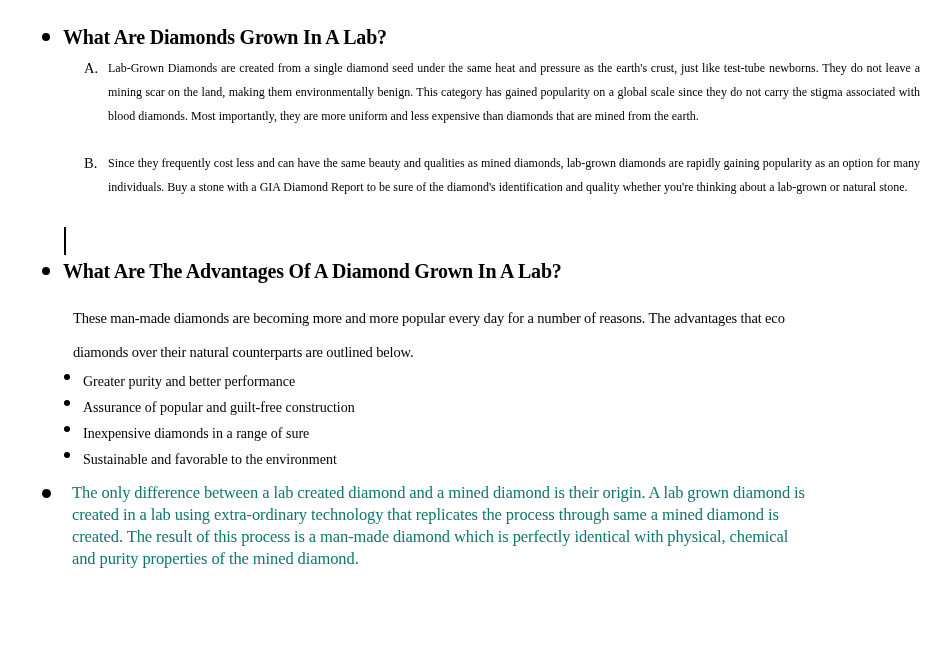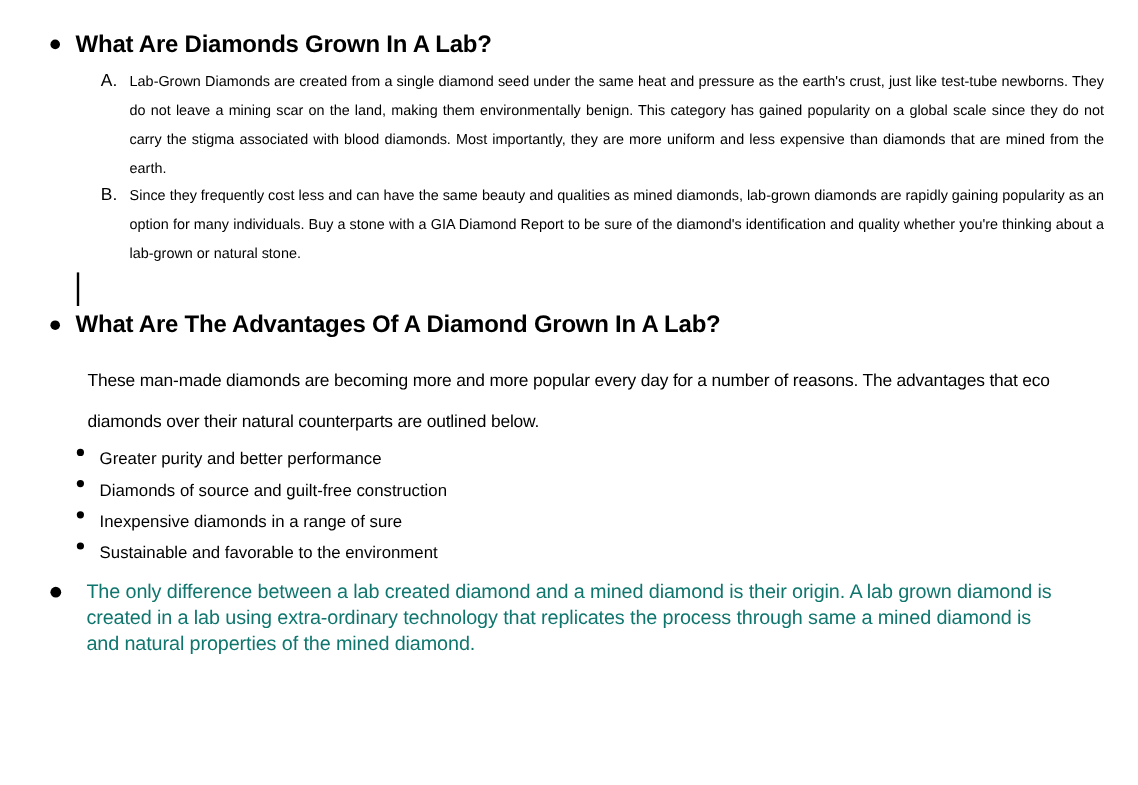--- a/index.html
+++ b/index.html
@@ -2,21 +2,21 @@
 <html><head>
 <meta charset="utf-8">
 <style>
   * { margin: 0; padding: 0; box-sizing: border-box; }
   html, body { background: #ffffff; }
   .page {
     position: relative;
     width: 948px;
     height: 654px;
     background: #ffffff;
-    font-family: Liberation Sans, sans-serif;
+    font-family: Liberation Serif, serif;
     color: #000000;
     overflow: hidden;
   }
   
   .heading-row {
     position: absolute;
     left: 42px;
     display: flex;
     align-items: flex-start;
   }
@@ -129,34 +129,35 @@
     <div class="line">diamonds over their natural counterparts are outlined below.</div>
   </div>
 
   <div class="dot-list">
     <div class="dot-item">
       <span class="dot"></span>
       <span class="dot-label">Greater purity and better performance</span>
     </div>
     <div class="dot-item">
       <span class="dot"></span>
-      <span class="dot-label">Diamonds of source and guilt-free construction</span>
+      <span class="dot-label">Assurance of popular and guilt-free construction</span>
     </div>
     <div class="dot-item">
       <span class="dot"></span>
       <span class="dot-label">Inexpensive diamonds in a range of sure</span>
     </div>
     <div class="dot-item">
       <span class="dot"></span>
       <span class="dot-label">Sustainable and favorable to the environment</span>
     </div>
   </div>
 
   <div class="note-row">
     <span class="note-bullet"></span>
     <div class="note-lines">
       <div class="line">The only difference between a lab created diamond and a mined diamond is their origin. A lab grown diamond is</div>
       <div class="line">created in a lab using extra-ordinary technology that replicates the process through same a mined diamond is</div>
-      <div class="line">and natural properties of the mined diamond.</div>
+      <div class="line">created. The result of this process is a man-made diamond which is perfectly identical with physical, chemical</div>
+      <div class="line">and purity properties of the mined diamond.</div>
     </div>
   </div>
 
 </div>
 
 </body></html>

